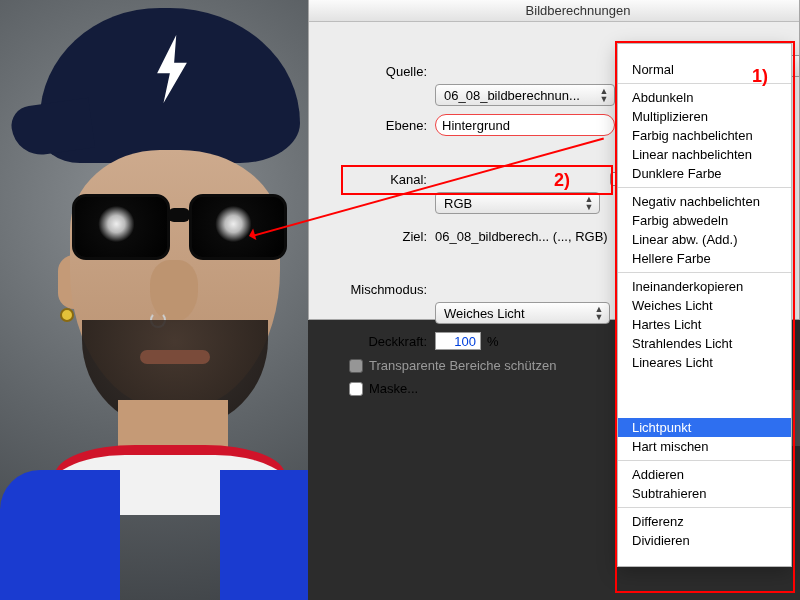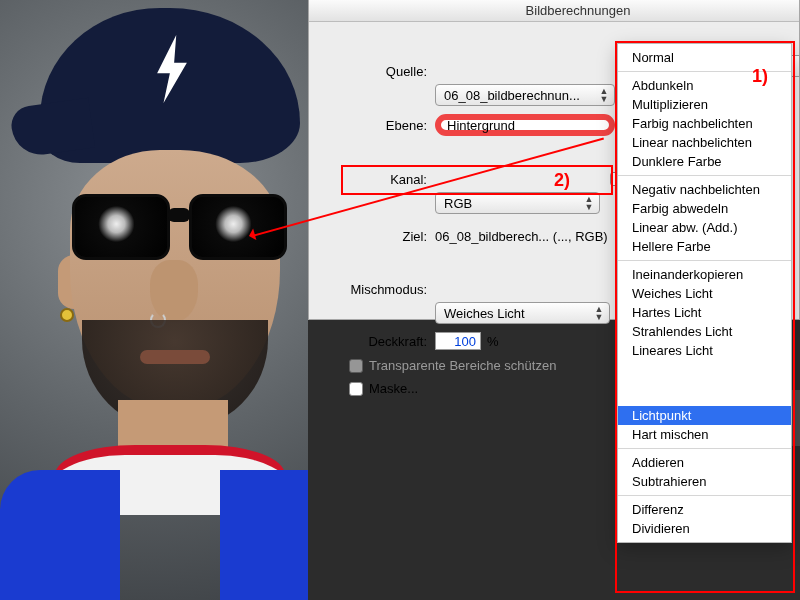--- a/index.html
+++ b/index.html
@@ -42,35 +42,35 @@
   .jk-red{position:absolute;left:55px;top:5px;width:230px;height:30px;background:#d0142a;border-radius:80px 80px 0 0/30px 30px 0 0;}
 
   
   .dialog{position:absolute;left:308px;top:0;width:492px;height:320px;background:#ededed;border:1px solid #a6a6a6;border-top:none;}
   .titlebar{height:22px;background:linear-gradient(#fbfbfb,#e2e2e2);border-bottom:1px solid #bcbcbc;text-align:center;line-height:22px;color:#333;padding-left:48px;}
   .dlg-body{position:relative;padding:14px 16px;}
   .row{display:flex;align-items:center;margin-bottom:8px;}
   .lbl{width:110px;text-align:right;padding-right:8px;color:#000;}
   .select{height:22px;background:linear-gradient(#fefefe,#e6e6e6);border:1px solid #9a9a9a;border-radius:4px;display:flex;align-items:center;padding:0 32px 0 8px;position:relative;min-width:150px;margin-top:48px;}
   .select .arrows{position:absolute;right:4px;top:2px;width:12px;font-size:9px;line-height:8px;color:#444;text-align:center;}
-  .txtfield{height:22px;background:#fff;border:6px solid #ef4444;border-radius:11px;padding:0 6px;display:flex;align-items:center;min-width:150px;}
+  .txtfield{height:22px;background:#fff;border:1px solid #ef4444;border-radius:11px;padding:0 6px;display:flex;align-items:center;min-width:150px;}
   .numfield{width:46px;height:18px;background:#fff;border:1px solid #9a9a9a;padding:0 4px;color:#0040dd;display:flex;align-items:center;justify-content:flex-end;}
   .chk{width:14px;height:14px;border:1px solid #888;border-radius:3px;background:#fff;margin-right:6px;flex:none;}
   .ziel{color:#000;margin:15px 0 10px 0;}
   .disabled{color:#9a9a9a;}
   .btn{position:absolute;height:22px;padding:0 22px;background:linear-gradient(#fefefe,#e6e6e6);border:1px solid #9a9a9a;border-radius:4px;line-height:20px;}
 
   
   .hl{position:absolute;border:2px solid #ff0000;pointer-events:none;}
   .ann{position:absolute;color:#ff0000;font-size:18px;font-weight:bold;}
   .arrow-line{position:absolute;height:2px;background:#ff0000;transform-origin:left center;}
   .arrow-head{position:absolute;width:0;height:0;border:6px solid transparent;border-right-color:#ff0000;}
 
   
-  .menu{position:absolute;left:617px;top:43px;width:175px;background:#fff;border:1px solid #b9b9b9;box-shadow:0 6px 18px rgba(0,0,0,0.25);padding:4px 0;}
+  .menu{position:absolute;left:617px;top:43px;width:175px;background:#fff;border:1px solid #b9b9b9;box-shadow:0 6px 18px rgba(0,0,0,0.25);padding:16px 0;}
   .menu .item{padding:2px 14px;color:#000;white-space:nowrap;}
   .menu .item.sel{background:#2e6ff0;color:#fff;margin-top:46px;}
   .menu .sep{height:1px;background:#d6d6d6;margin:4px 0;}
 
   .ps-bg{position:absolute;left:308px;top:320px;width:492px;height:280px;background:#2c2c2c;}
   .ps-tab{position:absolute;right:0;top:390px;width:10px;height:56px;background:#4a4a4a;}
 </style>
 </head>
 <body>
 

